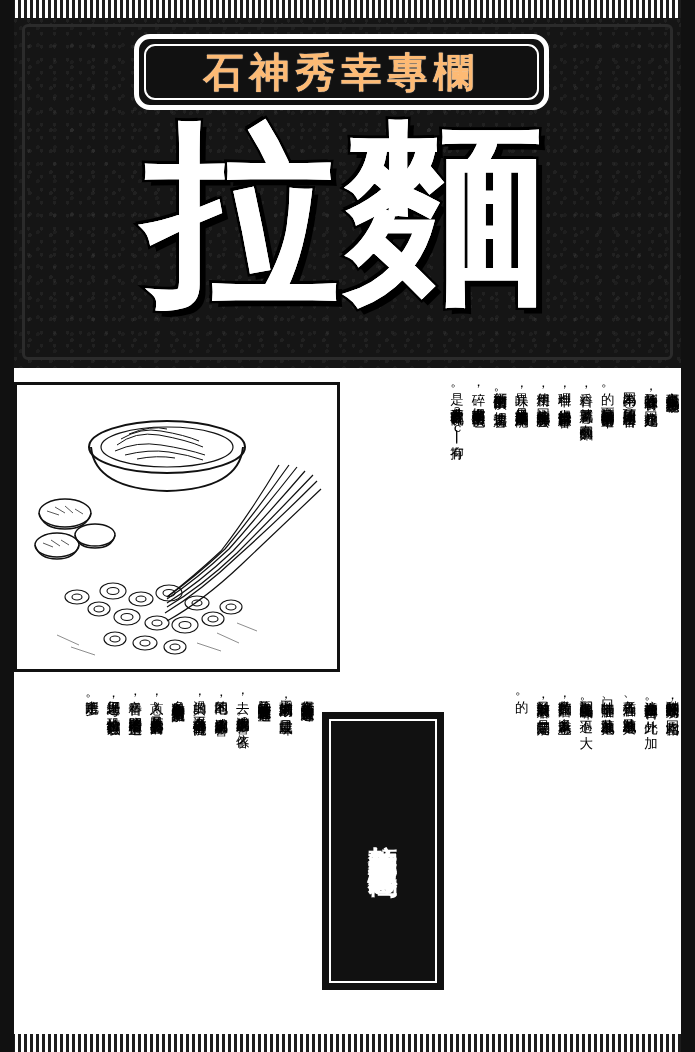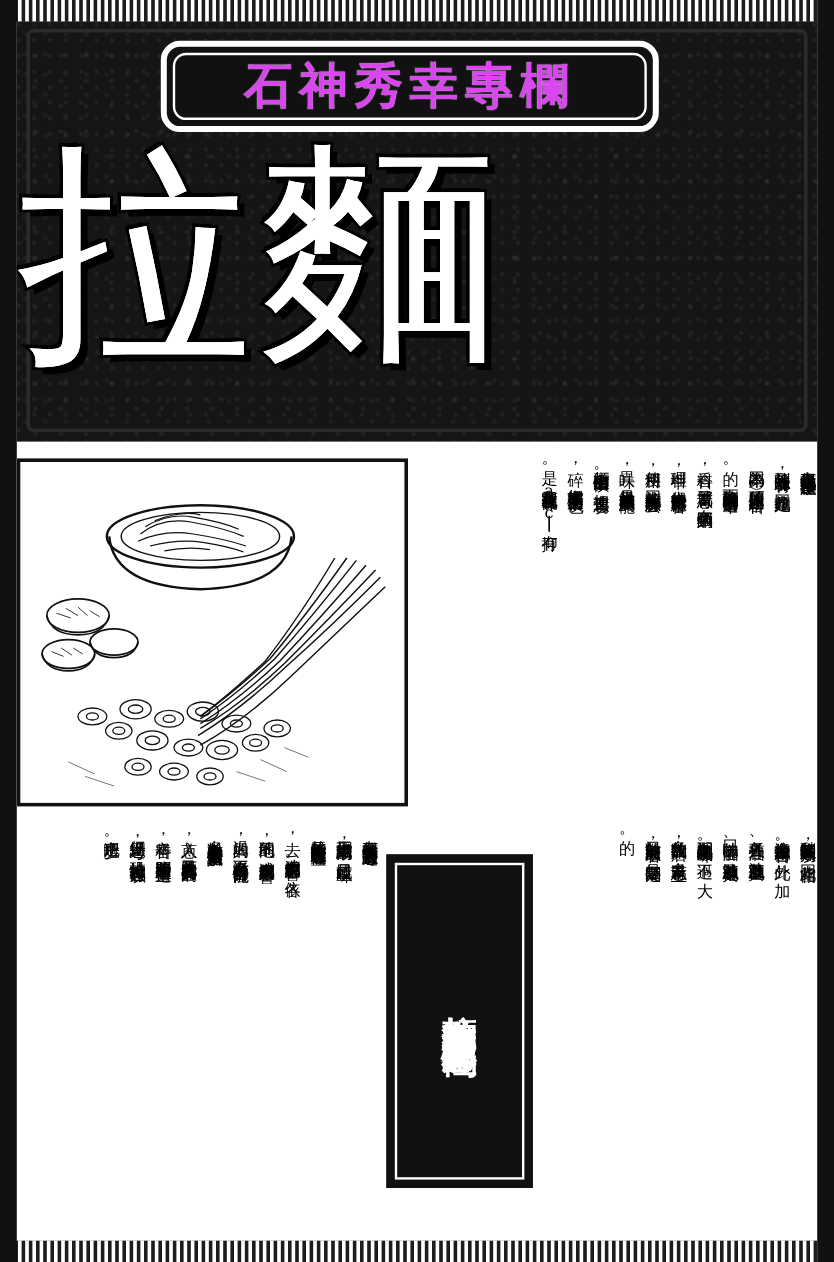--- a/index.html
+++ b/index.html
@@ -77,37 +77,38 @@
   }
   .byline-plate::after {
     content: "";
     position: absolute;
     inset: 5px;
     border: 2px solid #ffffff;
     border-radius: 11px;
     pointer-events: none;
   }
   .byline-text {
-    color: #d946ef;
+    color: #fdba74;
     font-family: "DejaVu Serif", serif;
     font-weight: bold;
     font-size: 40px;
     letter-spacing: 6px;
     line-height: 1;
     white-space: nowrap;
     text-shadow: 0 0 1px #fff;
   }
 
   .big-title {
     position: absolute;
     left: 0; right: 0;
     top: 100px;
+    text-align: center;
     color: #ffffff;
     font-family: "DejaVu Serif", serif;
-    font-weight: normal;
+    font-weight: bold;
     font-size: 196px;
     line-height: 0.96;
     letter-spacing: 8px;
     white-space: nowrap;
     text-shadow:
       0 0 0 #fff,
       6px 6px 0 #000,
       -3px -3px 0 #000;
     -webkit-text-stroke: 5px #000000;
     paint-order: stroke fill;

